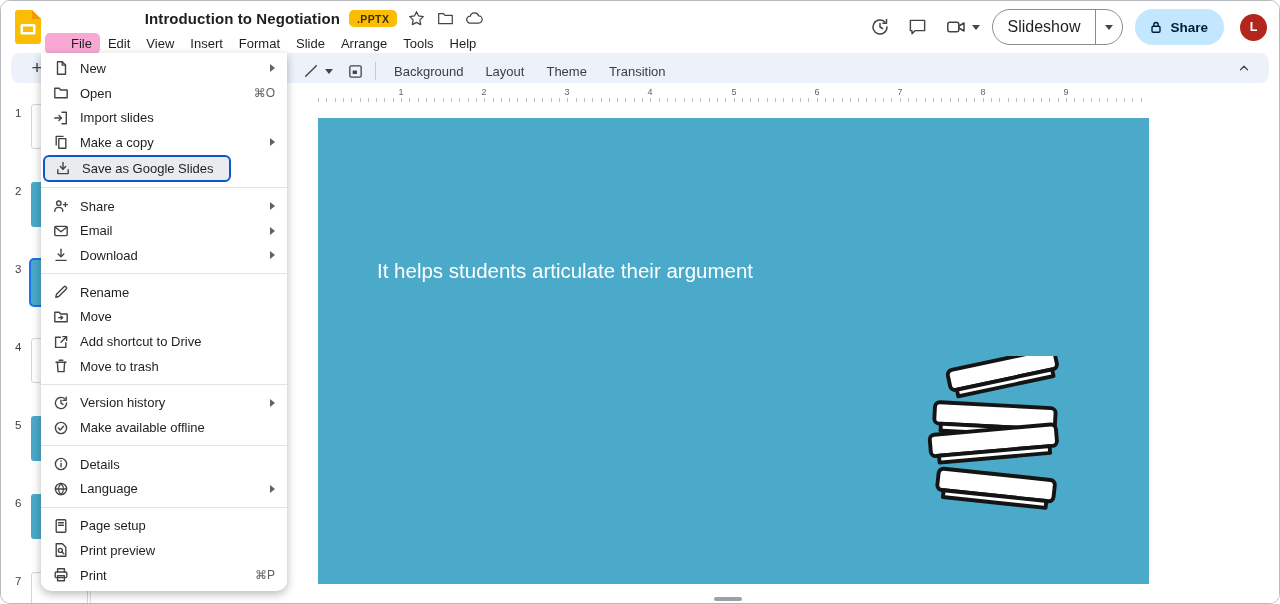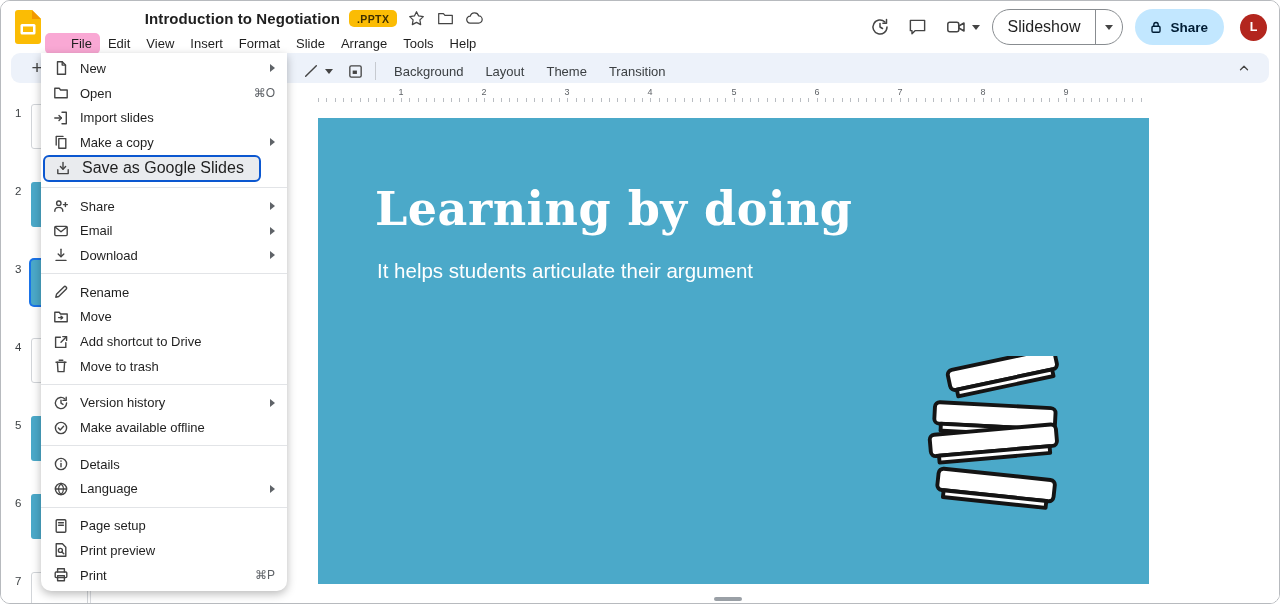--- a/index.html
+++ b/index.html
@@ -77,21 +77,21 @@
     border-radius:0 0 10px 10px; box-shadow:0 3px 10px rgba(0,0,0,.28); padding:3px 0 4px; }
   .mi { height:24.7px; display:flex; align-items:center; gap:11px; padding:0 12px; font-size:13px;
     color:#1f1f1f; cursor:default; }
   .mic { stroke:#444; fill:none; stroke-width:1.4; stroke-linecap:round; stroke-linejoin:round; flex:0 0 16px; }
   .sc { margin-left:auto; font-size:12px; color:#5f6368; }
   .sub { margin-left:auto; width:0; height:0; border-top:4px solid transparent;
     border-bottom:4px solid transparent; border-left:5px solid #5f6368; }
   .mdiv { height:1px; background:#e2e4e7; margin:5.5px 0; }
   .mi.save-row { height:27px; padding:0 0 0 2px; }
   .save-box { display:inline-flex; align-items:center; gap:11px; height:27px; border:2px solid var(--accent,#0b57d0);
-    background:#e9ebee; border-radius:6px; padding:0 15px 0 10px; font-size:16px; color:#1f1f1f; }
+    background:#e9ebee; border-radius:6px; padding:0 15px 0 10px; font-size:13px; color:#1f1f1f; }
 </style>
 </head>
 <body>
 
 <div class="window">
 
   <div class="topbar">
     <div class="logo">
       <svg width="26" height="34" viewBox="0 0 26 34">
         <path fill="#FBBC04" d="M0 3a3 3 0 0 1 3-3h14l9 9v22a3 3 0 0 1-3 3H3a3 3 0 0 1-3-3z"></path>
@@ -242,21 +242,20 @@
         <span class="ruler-num" style="left:332px">4</span>
         <span class="ruler-num" style="left:416px">5</span>
         <span class="ruler-num" style="left:499px">6</span>
         <span class="ruler-num" style="left:582px">7</span>
         <span class="ruler-num" style="left:665px">8</span>
         <span class="ruler-num" style="left:748px">9</span>
         <div class="ruler-ticks"></div>
       </div>
 
       <div class="slide">
-        <div class="slide-title">Learning by doing</div>
         <div class="slide-sub">It helps students articulate their argument</div>
         <div class="books">
           <svg width="185" height="168" viewBox="0 0 190 170" fill="#fff" stroke="#141414" stroke-width="4" stroke-linejoin="round">
             <g transform="translate(42,14) rotate(-12)">
               <rect x="0" y="0" width="112" height="21" rx="5"></rect>
               <rect x="6" y="21" width="100" height="7"></rect>
             </g>
             <g transform="translate(30,46) rotate(3)">
               <rect x="0" y="0" width="124" height="22" rx="5"></rect>
               <rect x="7" y="22" width="110" height="7"></rect>

